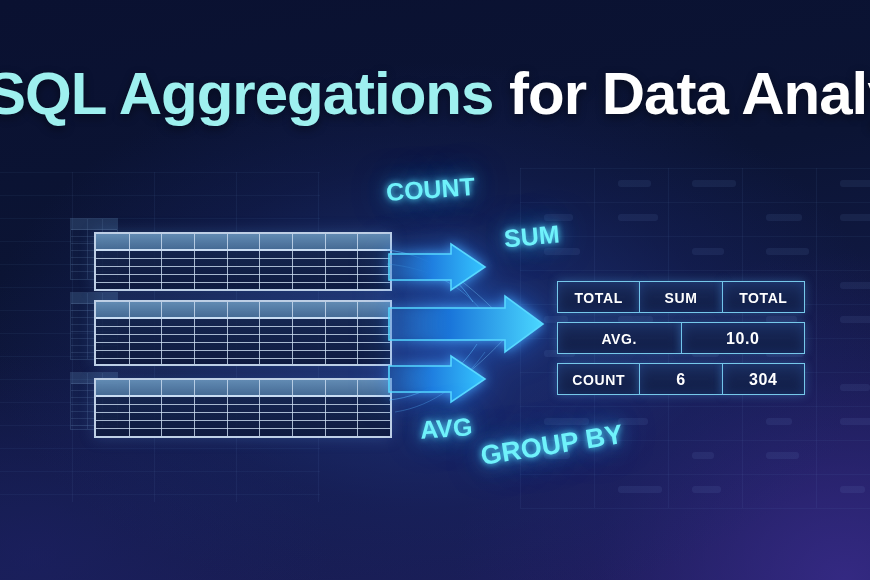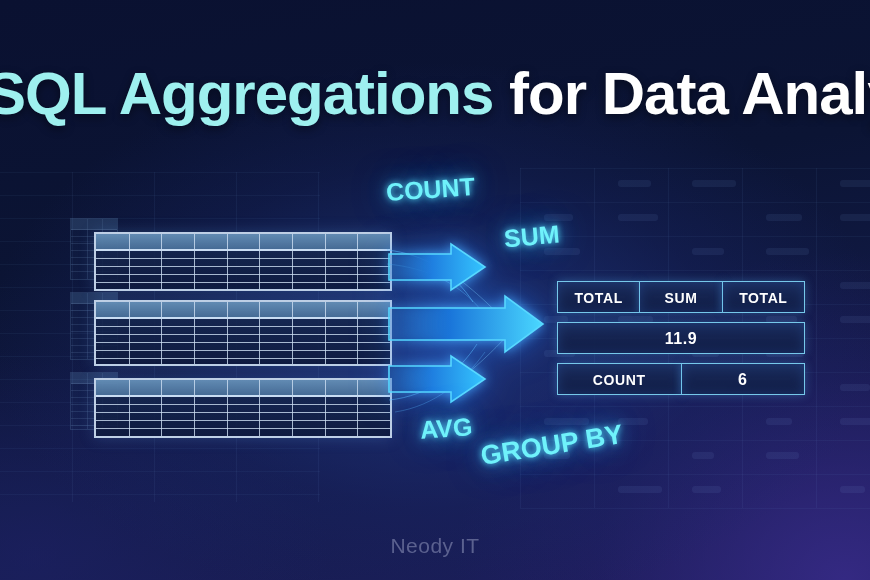--- a/index.html
+++ b/index.html
@@ -331,23 +331,24 @@
   <div class="kw" id="kwAvg">AVG</div>
   <div class="kw" id="kwGroup">GROUP BY</div>
 
   <div id="result">
     <div class="rrow">
       <div class="rcell">TOTAL</div>
       <div class="rcell">SUM</div>
       <div class="rcell">TOTAL</div>
     </div>
     <div class="rrow">
-      <div class="rcell num">11.9</div>
+      <div class="rcell">AVG.</div>
+      <div class="rcell num">10.0</div>
     </div>
     <div class="rrow">
       <div class="rcell">COUNT</div>
       <div class="rcell num">6</div>
-    </div>
-  </div>
-
-  <div id="watermark">Neody IT</div>
+      <div class="rcell num">304</div>
+    </div>
+  </div>
+
 
 </div>
 
 </body></html>

